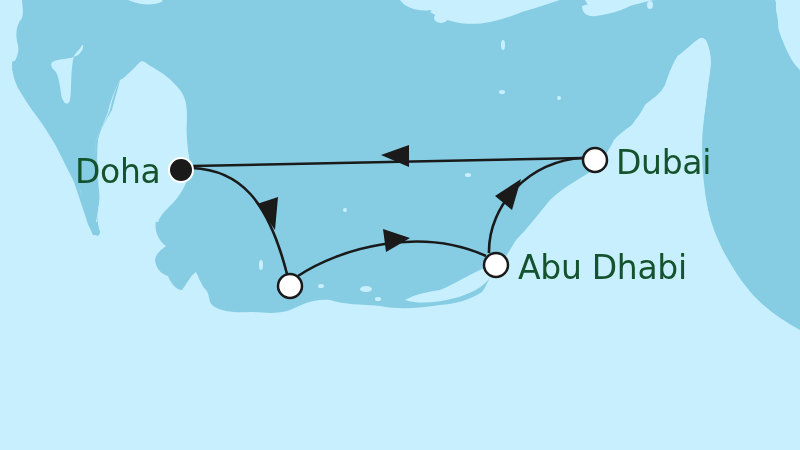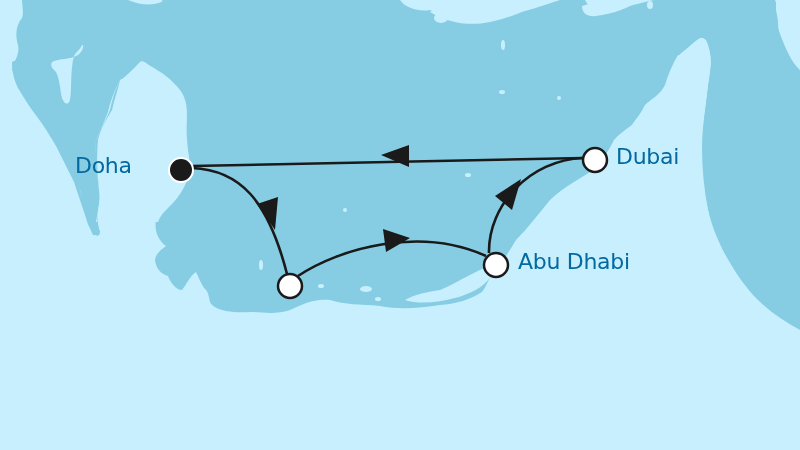--- a/index.html
+++ b/index.html
@@ -2,22 +2,22 @@
 <html><head>
 <meta charset="utf-8">
 <style>
   html, body { margin: 0; padding: 0; }
   body { width: 800px; height: 450px; overflow: hidden; background: #c8effd; }
   #map { position: relative; width: 800px; height: 450px; }
   #map svg { position: absolute; left: 0; top: 0; }
   .label {
     position: absolute;
     font-family: "DejaVu Sans", "Liberation Sans", sans-serif;
-    font-size: 22px;
-    color: #0369a1;
+    font-size: 33px;
+    color: #14532d;
     line-height: 1;
     white-space: nowrap;
     letter-spacing: -0.3px;
   }
 </style>
 </head>
 <body>
 
 <div id="map">
   <svg width="800" height="450" viewBox="0 0 800 450">

